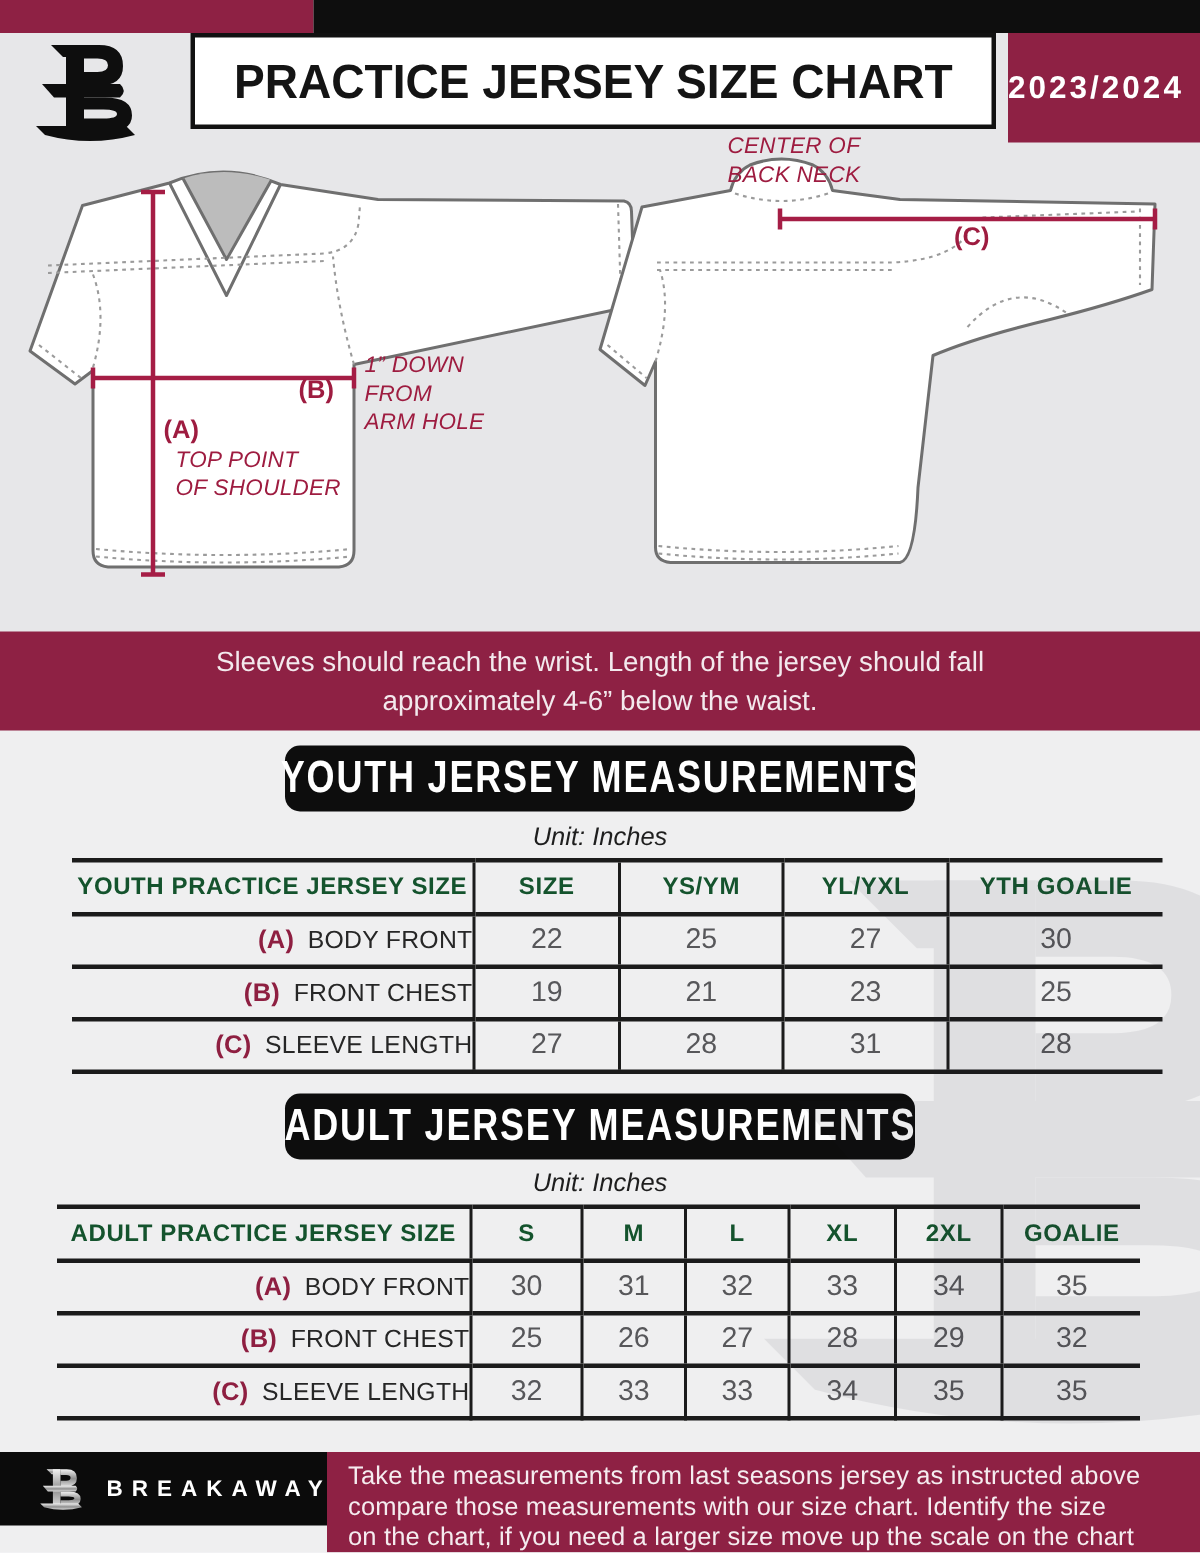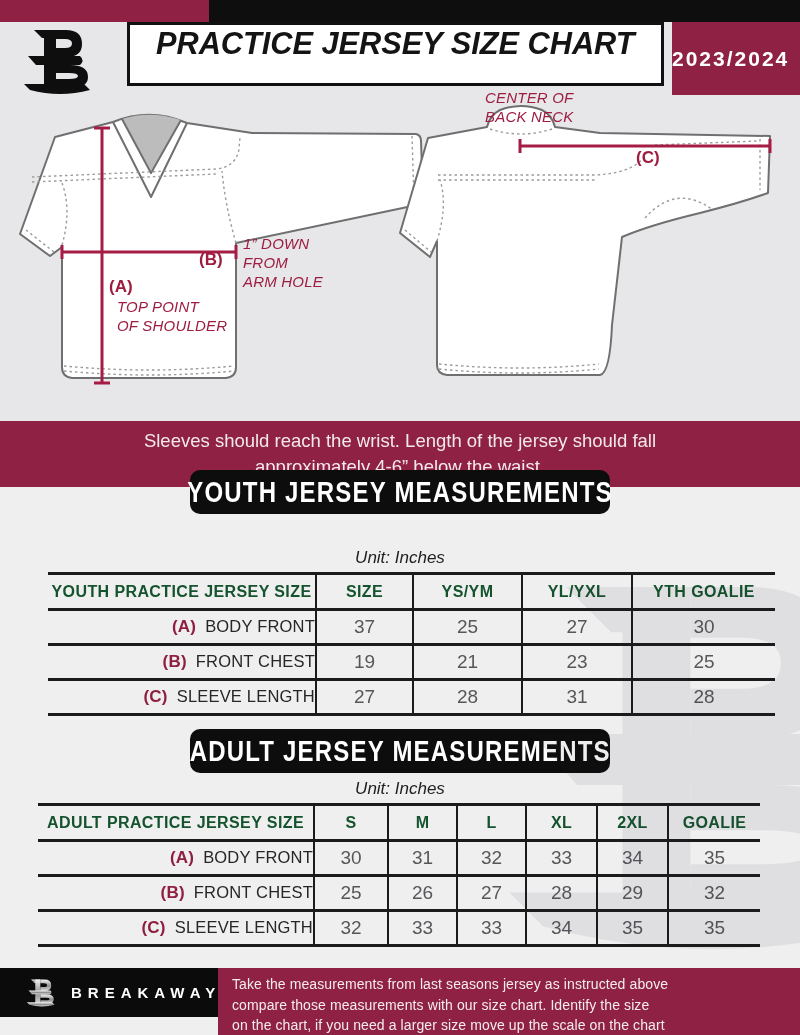--- a/index.html
+++ b/index.html
@@ -14,21 +14,21 @@
 
   
   .strip-maroon{position:absolute;left:0;top:0;width:209px;height:22px;background:var(--maroon);}
   .strip-black{position:absolute;left:209px;top:0;width:591px;height:22px;background:#0e0e0e;}
   .bg-top{position:absolute;left:0;top:22px;width:800px;height:399px;background:#E7E7E9;}
   .bg-bottom{position:absolute;left:0;top:487px;width:800px;height:548px;background:#EFEFF0;}
 
   
   .logo-top{position:absolute;left:22px;top:26px;width:76px;height:72px;}
   .title-box{position:absolute;left:127px;top:22px;width:537px;height:64px;background:#fff;
-             border:3px solid #111;box-sizing:border-box;display:flex;align-items:flex-start;justify-content:center;z-index:3;font-style:italic;}
+             border:3px solid #111;box-sizing:border-box;display:flex;align-items:center;justify-content:center;z-index:3;}
   .title-box span{font-size:32px;font-weight:700;color:var(--ink);white-space:nowrap;transform:scaleX(.96);letter-spacing:0;}
   .season-box{position:absolute;left:672px;top:22px;width:140px;height:73px;background:var(--maroon);
               display:flex;align-items:center;justify-content:flex-start;z-index:2;}
   .season-box span{color:#fff;font-size:21px;font-weight:700;letter-spacing:2px;white-space:nowrap;}
 
   
   .diagram-svg{position:absolute;left:0;top:85px;z-index:1;}
   .ann{position:absolute;color:var(--ann);z-index:2;}
   .ann-label{font-weight:700;font-size:17px;}
   .ann-note{font-style:italic;font-size:15px;line-height:19px;font-weight:500;letter-spacing:.2px;}
@@ -41,21 +41,21 @@
 
   
   .notice-bar{position:absolute;left:0;top:421px;width:800px;height:66px;background:var(--maroon);
               color:#F3E9ED;text-align:center;z-index:1;}
   .notice-bar p{margin:7px auto 12px;width:620px;font-size:18.5px;line-height:26px;}
 
   
   .section-title{position:absolute;left:190px;width:420px;height:44px;background:#0D0D0D;border-radius:10px;
                  display:flex;align-items:center;justify-content:center;z-index:1;}
   .section-title span{color:#fff;font-size:30px;font-weight:700;letter-spacing:1.5px;transform:scaleX(.8);white-space:nowrap;}
-  #youthTitle{top:470px;}
+  #youthTitle{top:497px;}
   #adultTitle{top:729px;}
   .unit{position:absolute;left:0;width:800px;text-align:center;font-style:italic;font-size:17px;color:#1e1e1e;z-index:1;}
   #youthUnit{top:548px;}
   #adultUnit{top:779px;}
 
   
   table.size{position:absolute;border-collapse:collapse;table-layout:fixed;z-index:1;
              border-bottom:3px solid #1b1b1b;}
   #youthTable{left:48px;top:572px;width:727px;}
   #adultTable{left:38px;top:803px;width:722px;}
@@ -71,21 +71,21 @@
   
   .watermark{position:absolute;left:498px;top:553px;width:430px;height:430px;opacity:.07;z-index:2;pointer-events:none;}
 
   
   .footer-black{position:absolute;left:0;top:968px;width:218px;height:49px;background:#0B0B0B;
                 display:flex;align-items:center;padding-left:26px;box-sizing:border-box;gap:13px;z-index:3;}
   .footer-logo{width:32px;height:34px;flex:0 0 auto;}
   .footer-brand{color:#fff;font-size:15px;font-weight:700;letter-spacing:6px;white-space:nowrap;}
   .footer-maroon{position:absolute;left:218px;top:968px;width:582px;height:67px;background:var(--maroon);
                  color:#F5ECEF;padding:6px 0 0 14px;box-sizing:border-box;z-index:3;}
-  .footer-maroon div{font-size:14px;line-height:20.5px;letter-spacing:.1px;}
+  .footer-maroon div{font-size:17px;line-height:20.5px;letter-spacing:.1px;}
 
   svg .outline{fill:#ffffff;stroke:#6f6f6f;stroke-width:2;stroke-linejoin:round;}
   svg .seam{fill:none;stroke:#9b9b9b;stroke-width:1.4;stroke-dasharray:2.5 3;}
   svg .band{fill:none;stroke:#6f6f6f;stroke-width:2;stroke-linejoin:round;}
   svg .mline{fill:none;stroke:var(--line);stroke-width:3;stroke-linecap:butt;}
 </style>
 </head>
 <body>
 
 <div class="page">
@@ -192,21 +192,21 @@
     <tbody>
         <tr class="hdr">
       <th>YOUTH PRACTICE JERSEY SIZE</th>
       <th>SIZE</th>
       <th>YS/YM</th>
       <th>YL/YXL</th>
       <th>YTH GOALIE</th>
     </tr>
     <tr>
       <td class="rowlab"><b>(A)</b><span>BODY FRONT</span></td>
-      <td class="val">37</td>
+      <td class="val">22</td>
       <td class="val">25</td>
       <td class="val">27</td>
       <td class="val">30</td>
     </tr>
     <tr>
       <td class="rowlab"><b>(B)</b><span>FRONT CHEST</span></td>
       <td class="val">19</td>
       <td class="val">21</td>
       <td class="val">23</td>
       <td class="val">25</td>

